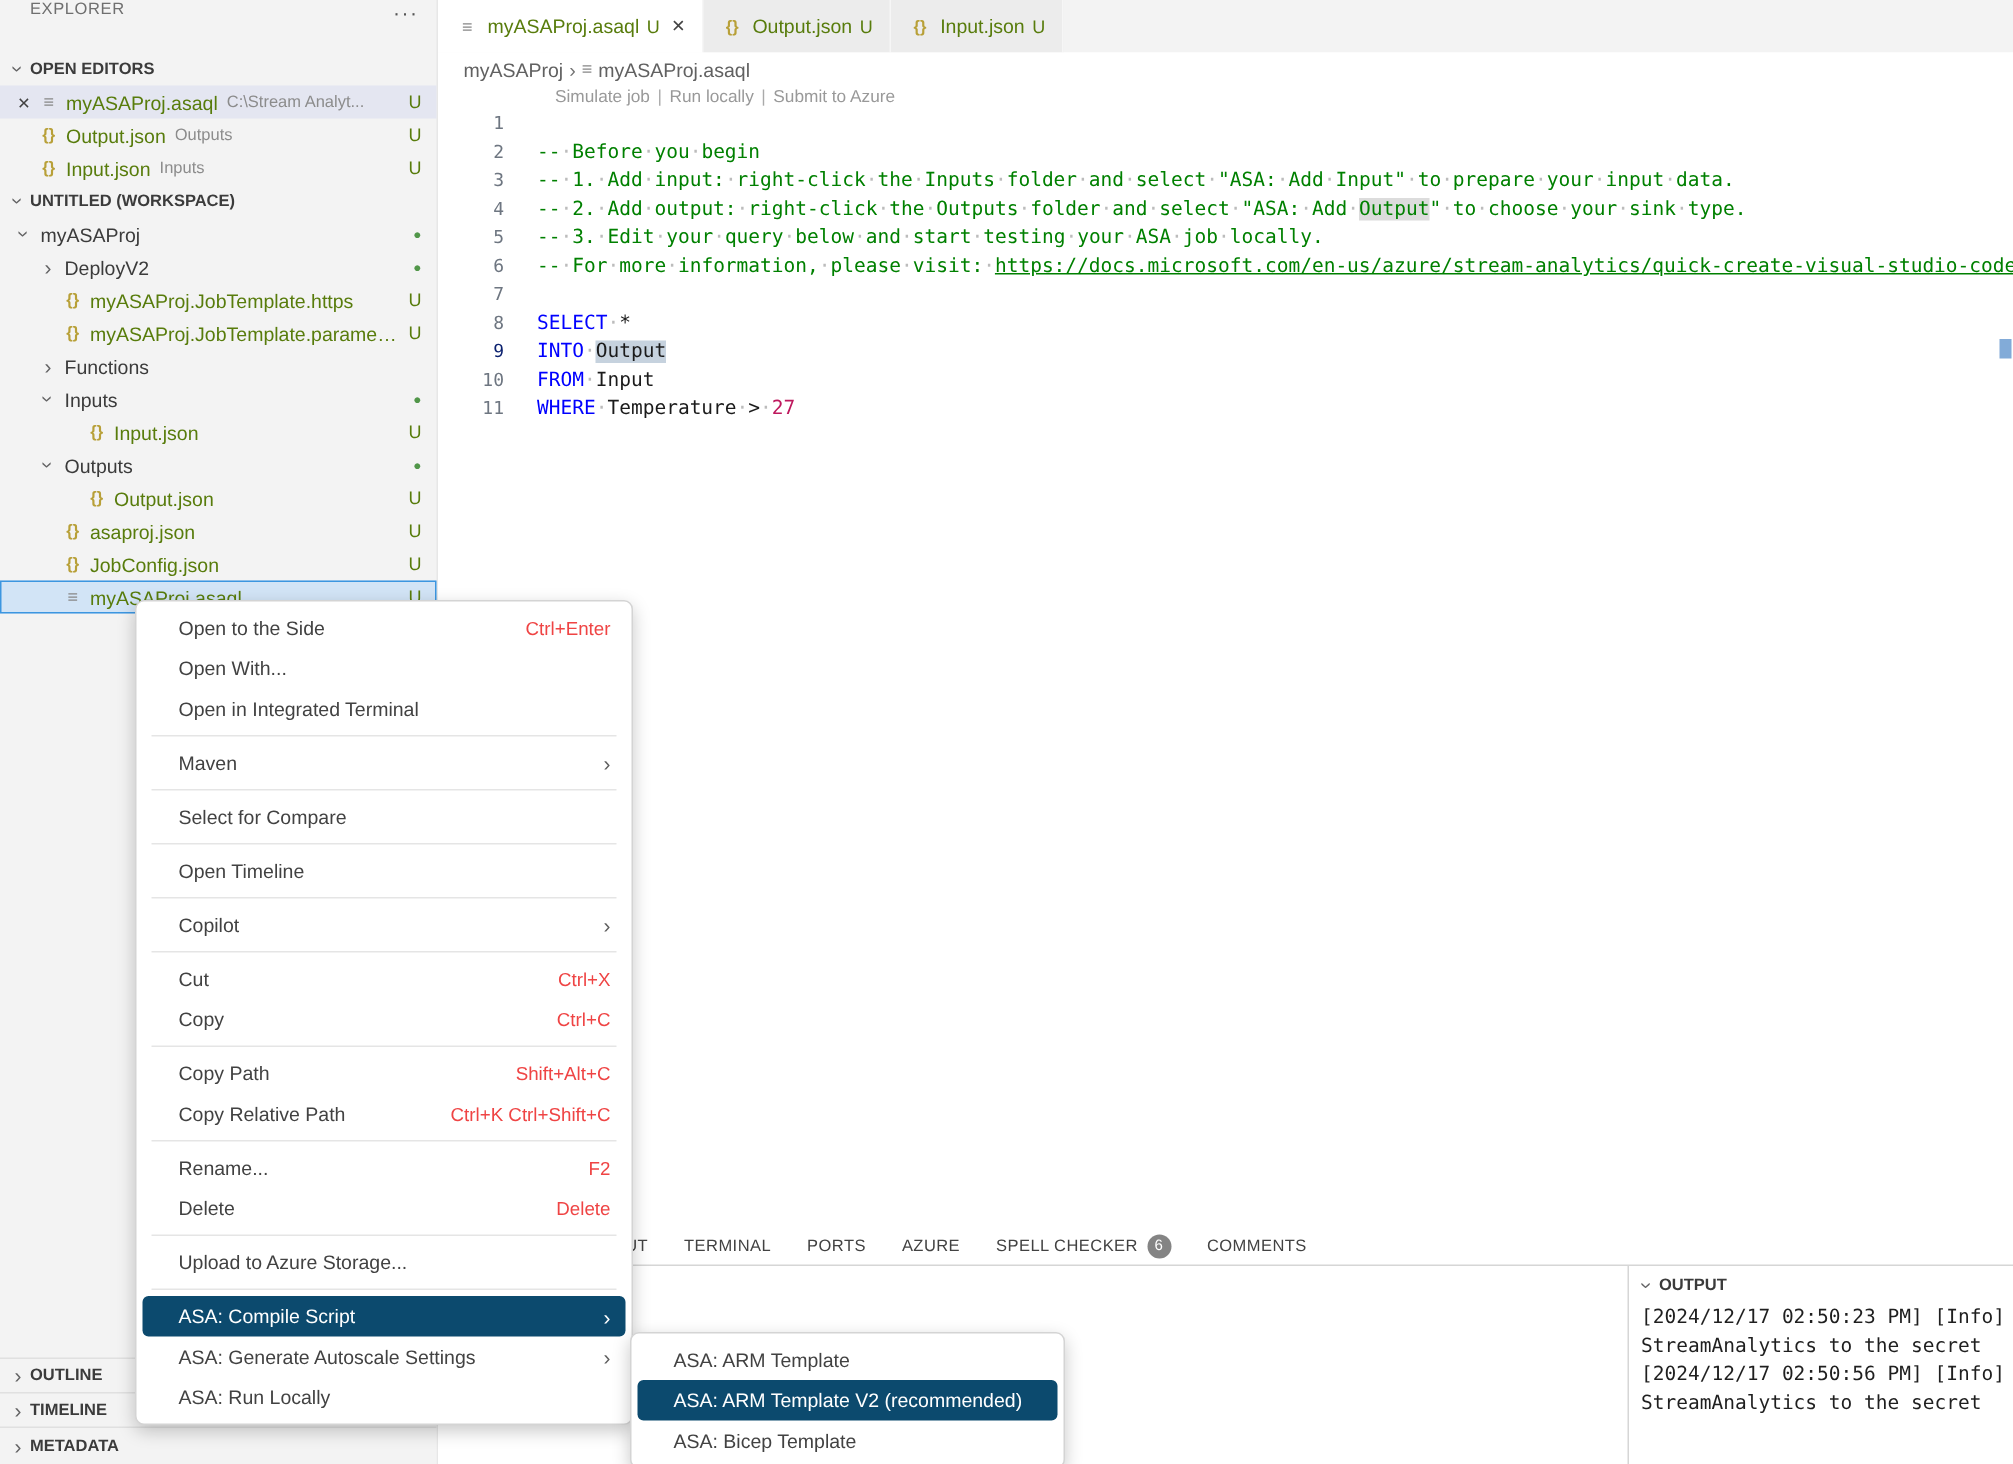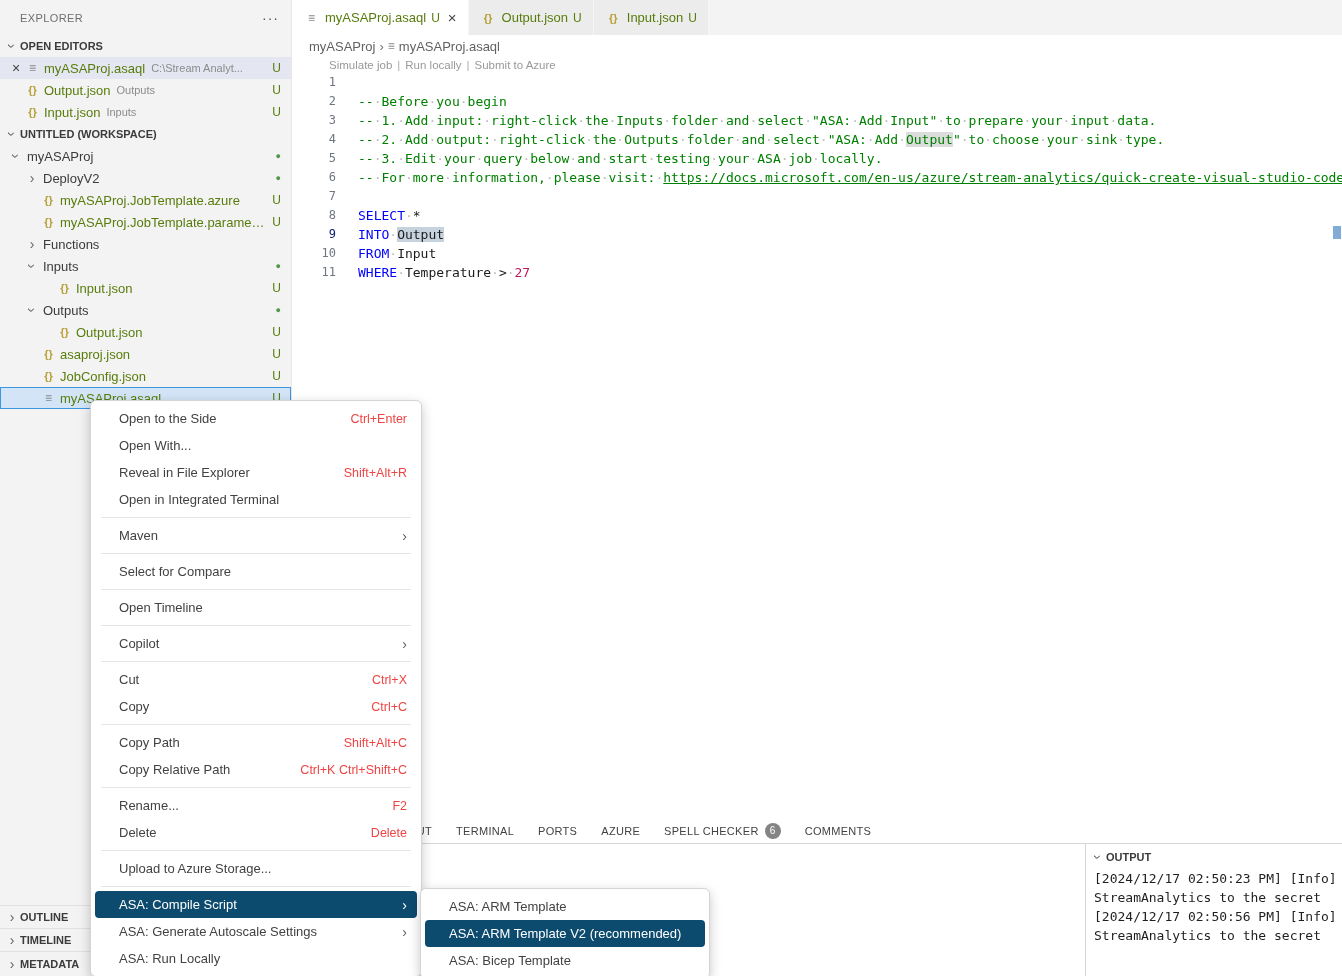--- a/index.html
+++ b/index.html
@@ -1,20 +1,20 @@
 <!DOCTYPE html>
 <html><head>
 <meta charset="utf-8">
 <style>
   html,body{margin:0;padding:0;background:#fff}
   #app{position:relative;width:1342px;height:976px;font-family:"Liberation Sans",sans-serif;font-size:13px;color:#3b3b3b;background:#fff;overflow:hidden}
 
   
   #sidebar{position:absolute;left:0;top:0;bottom:0;width:291px;background:#f3f3f3;border-right:1px solid #e7e7e7}
-  .sb-title{height:35px;display:flex;align-items:center;padding:0 12px 0 20px;font-size:11px;color:#6f6f6f;letter-spacing:.4px}
+  .sb-title{height:35px;display:flex;padding:0 12px 0 20px;font-size:11px;color:#6f6f6f;letter-spacing:.4px}
   .sb-more{margin-left:auto;font-size:14px;color:#555;cursor:pointer;letter-spacing:1px}
   .sec-head{height:22px;display:flex;align-items:center;font-size:11px;font-weight:700;color:#3b3b3b;padding-left:4px;cursor:pointer}
   .tw{display:inline-block;width:16px;text-align:center;color:#646465;font-size:14px;line-height:1;font-weight:400}
   .tw.exp{transform:rotate(90deg)}
   .oe-row{height:22px;display:flex;align-items:center;padding:0 10px 0 8px}
   .oe-row.active{background:#e4e6f1}
   .oe-close{width:16px;font-size:14px;color:#424242;text-align:center;flex:none}
   .ic{width:17px;display:inline-block;text-align:center;font-weight:700;font-size:11px;flex:none}
   .ic-json{color:#b8a038}
   .ic-asaql{color:#8a8a8a;font-size:12px;font-weight:400}
@@ -35,21 +35,21 @@
   #main{position:absolute;left:292px;top:0;right:0;bottom:0}
   #tabbar{position:absolute;top:0;left:0;right:0;height:35px;background:#f3f3f3;display:flex}
   .tab{display:flex;align-items:center;gap:5px;padding:0 11px;background:#ececec;border-right:1px solid #f6f6f6;font-size:13px;cursor:pointer}
   .tab.active{background:#fff}
   .tab-label{color:#587c0c}
   .tab-close{font-size:15px;color:#444;margin-left:3px}
   #breadcrumb{position:absolute;top:35px;left:0;right:0;height:22px;display:flex;align-items:center;padding-left:17px;font-size:13px;color:#616161;background:#fff}
   .bc-sep{margin:0 4px;color:#767676}
   .bc-icon{color:#8a8a8a;margin-right:4px;font-size:12px}
   #editor{position:absolute;top:57px;left:0;right:0;height:761px;background:#fff;overflow:hidden}
-  #codelens{height:16px;line-height:16px;padding-left:37px;font-size:11.5px;color:#999}
+  #codelens{height:16px;line-height:16px;padding-left:78px;font-size:11.5px;color:#999}
   .cl-sep{margin:0 5px;color:#aaa}
   .cl-link{cursor:pointer}
   #code{font-family:"DejaVu Sans Mono",monospace;font-size:13px;line-height:19px}
   .code-line{display:flex;height:19px}
   .ln{width:44px;text-align:right;color:#6e7681;flex:none;font-size:12px;line-height:19px}
   .ln.cur{color:#0b216f}
   .lc{margin-left:22px;white-space:pre}
   .cm{color:#008000}
   .kw{color:#0000ff}
   .lk{color:#008000;text-decoration:underline;cursor:pointer}
@@ -139,21 +139,21 @@
         </div>
         <div class="tree-row" style="padding-left: 24px;">
           <span class="tw">›</span>
           <span class="fname folder">DeployV2</span>
           <span class="row-right">
             <span class="dot">●</span>
           </span>
         </div>
         <div class="tree-row" style="padding-left: 40px;">
           <span class="ic ic-json">{}</span>
-          <span class="fname u">myASAProj.JobTemplate.azure</span>
+          <span class="fname u">myASAProj.JobTemplate.https</span>
           <span class="row-right">
             <span class="badge-u">U</span>
           </span>
         </div>
         <div class="tree-row" style="padding-left: 40px;">
           <span class="ic ic-json">{}</span>
           <span class="fname u">myASAProj.JobTemplate.parameter...</span>
           <span class="row-right">
             <span class="badge-u">U</span>
           </span>
@@ -339,24 +339,20 @@
 
   <div id="context-menu" class="menu">
       <div class="menu-item">
         <span class="mi-label">Open to the Side</span>
         <span class="mi-short">Ctrl+Enter</span>
       </div>
       <div class="menu-item">
         <span class="mi-label">Open With...</span>
       </div>
       <div class="menu-item">
-        <span class="mi-label">Reveal in File Explorer</span>
-        <span class="mi-short">Shift+Alt+R</span>
-      </div>
-      <div class="menu-item">
         <span class="mi-label">Open in Integrated Terminal</span>
       </div>
       <div class="menu-sep"></div>
       <div class="menu-item">
         <span class="mi-label">Maven</span>
         <span class="mi-arrow">›</span>
       </div>
       <div class="menu-sep"></div>
       <div class="menu-item">
         <span class="mi-label">Select for Compare</span>

